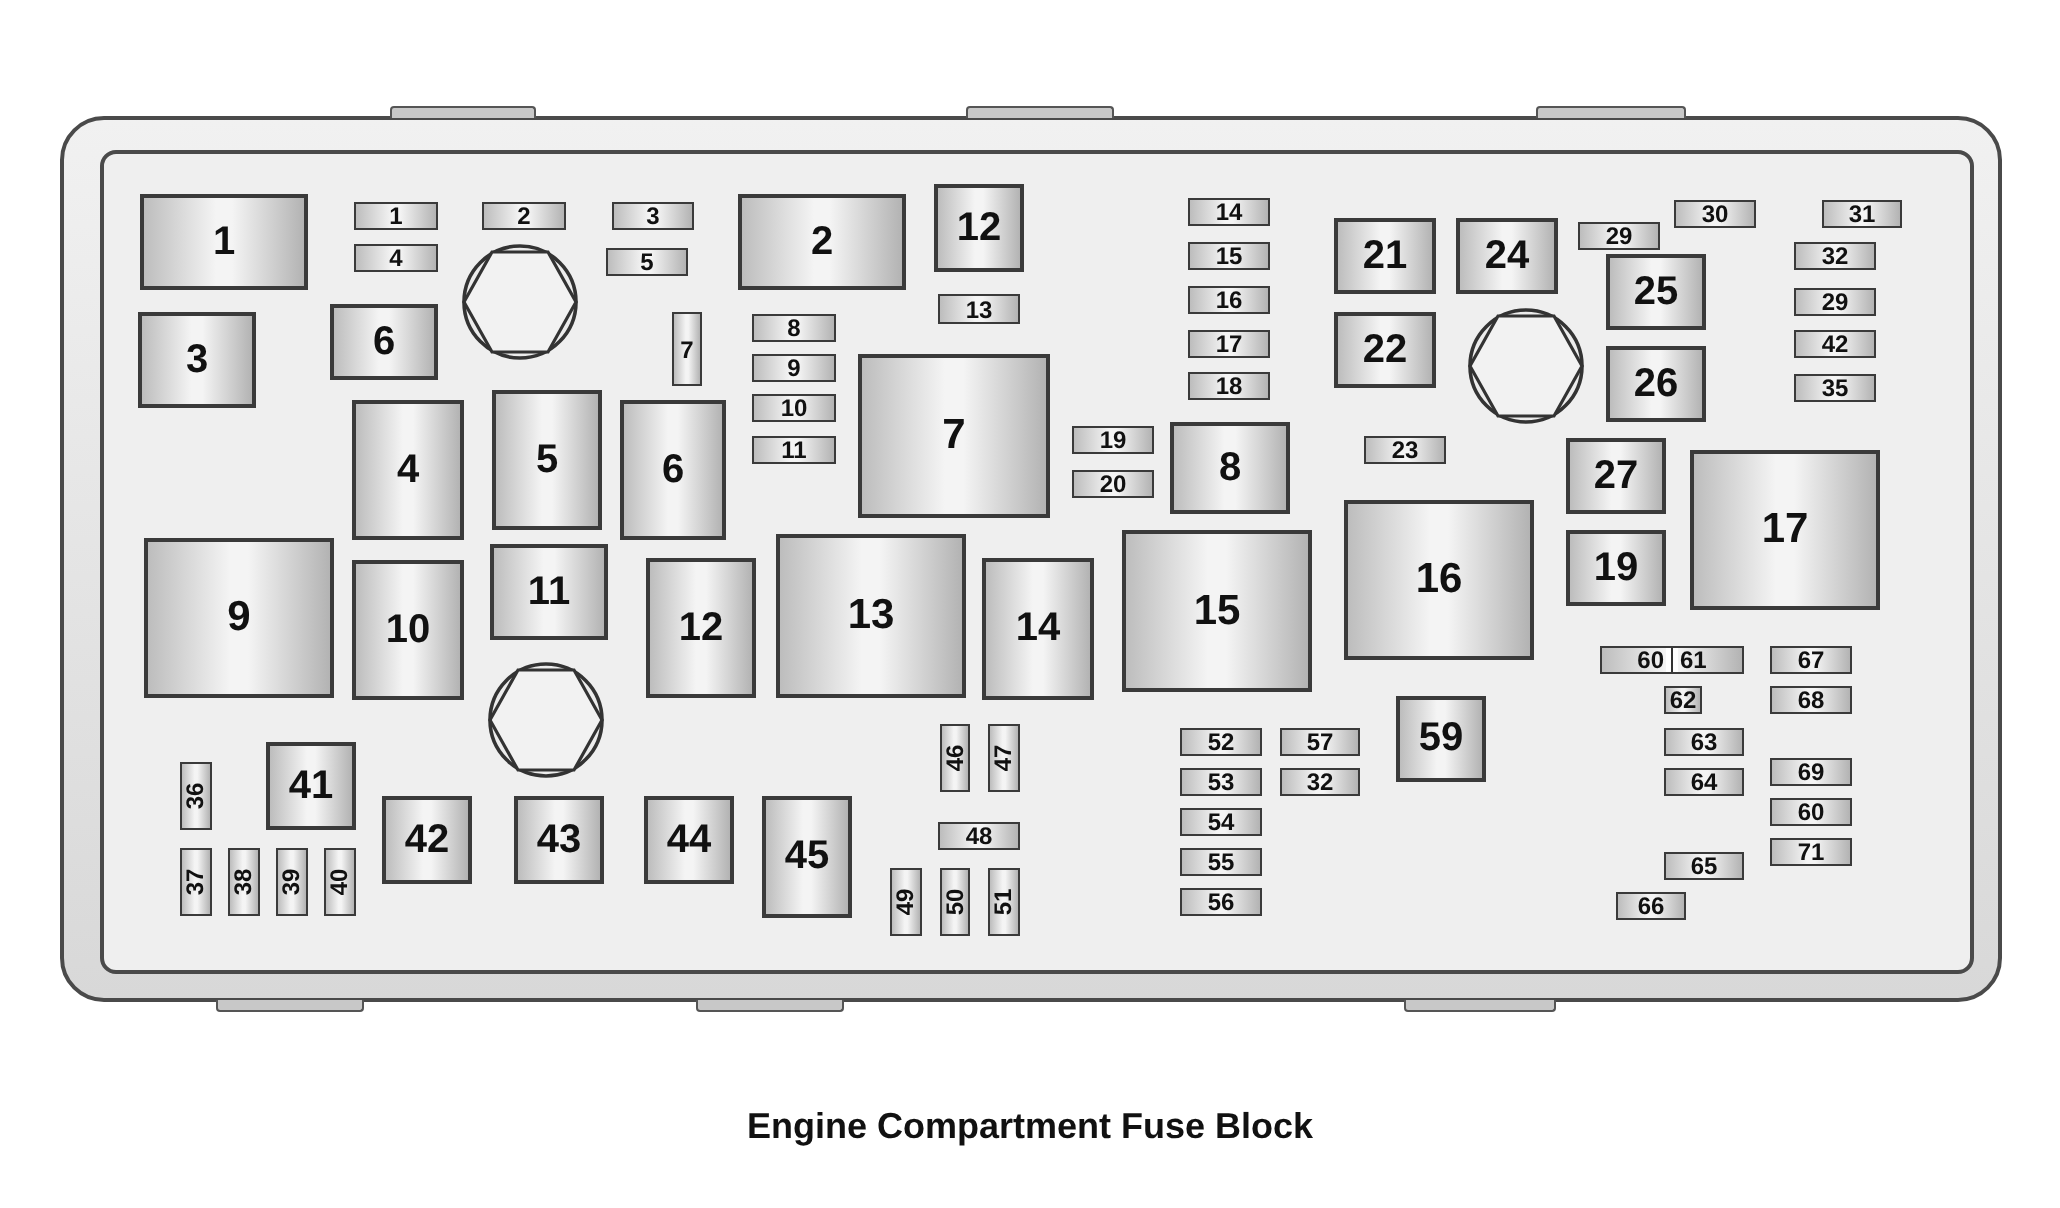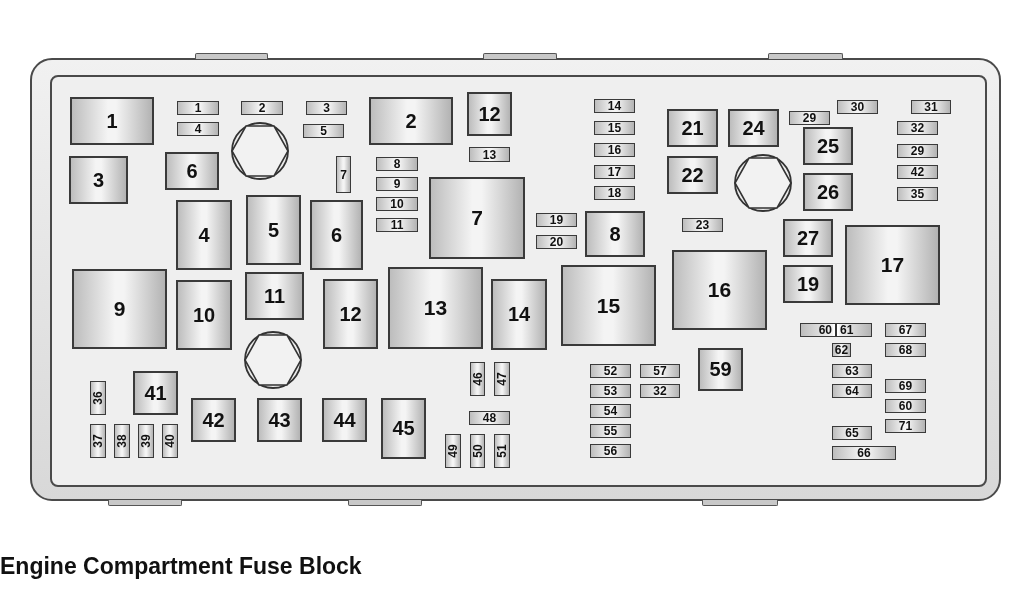--- a/index.html
+++ b/index.html
@@ -16,22 +16,22 @@
   .tab.bottom { top: 500px; border-top: none; border-radius: 0 0 2px 2px; }
   .comp { position: absolute; box-sizing: border-box; border: 2px solid #3a3a3a;
     background: linear-gradient(90deg, #bdbdbd 0%, #f4f4f4 45%, #f4f4f4 55%, #b3b3b3 100%);
     display: flex; align-items: center; justify-content: center; color: #111;
     font-weight: bold; }
   .relay { font-size: 20px; }
   .relay.big { font-size: 21px; }
   .fuse { font-size: 12px; border-width: 1.5px; line-height: 1; }
   .fuse.v span { transform: rotate(-90deg); display: inline-block; font-size: 12px; }
   .hex { position: absolute; }
-  .caption { position: absolute; left: 0; width: 1030px; top: 553px; 
-    font-size: 23px; font-weight: bold; color: #111; }
+  .caption { position: absolute; left: 0; width: 1030px; top: 553px; text-align: center;
+    font-size: 18px; font-weight: bold; color: #111; }
   .sep { display:inline-block; width: 6px; height: 12px; margin: 0 1px;
     background: linear-gradient(90deg,#fff 0,#fff 40%,#333 40%,#333 60%,#fff 60%); }
 </style>
 </head>
 <body>
 
 <div class="frame-outer"></div>
 <div class="tab top" style="left:195px;width:73px"></div>
 <div class="tab top" style="left:483px;width:74px"></div>
 <div class="tab top" style="left:768px;width:75px"></div>
@@ -155,20 +155,20 @@
 
 <div class="comp fuse" style="left:800px;top:323px;width:72px;height:14px">
   <span>60</span>
     <span class="sep"></span>
     <span>61</span>
 </div>
 <div class="comp fuse" style="left:832px;top:343px;width:19px;height:14px">62</div>
 <div class="comp fuse" style="left:832px;top:364px;width:40px;height:14px">63</div>
 <div class="comp fuse" style="left:832px;top:384px;width:40px;height:14px">64</div>
 <div class="comp fuse" style="left:832px;top:426px;width:40px;height:14px">65</div>
-<div class="comp fuse" style="left:832px;top:446px;width:64px;height:14px">66</div>
+<div class="comp fuse" style="left:808px;top:446px;width:35px;height:14px">66</div>
 <div class="comp fuse" style="left:885px;top:323px;width:41px;height:14px">67</div>
 <div class="comp fuse" style="left:885px;top:343px;width:41px;height:14px">68</div>
 <div class="comp fuse" style="left:885px;top:379px;width:41px;height:14px">69</div>
 <div class="comp fuse" style="left:885px;top:399px;width:41px;height:14px">60</div>
 <div class="comp fuse" style="left:885px;top:419px;width:41px;height:14px">71</div>
 
 <div class="caption">Engine Compartment Fuse Block</div>
 
 </body></html>

